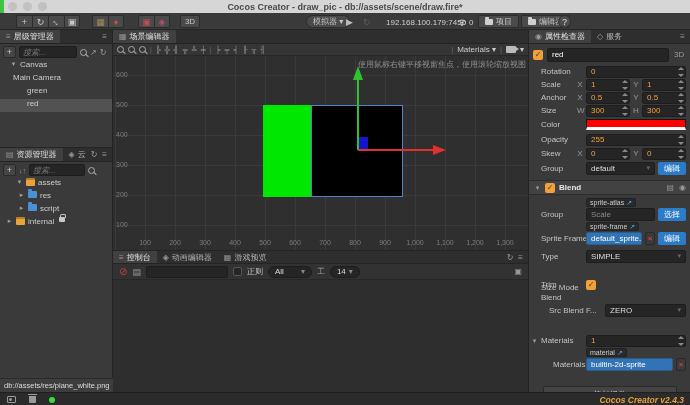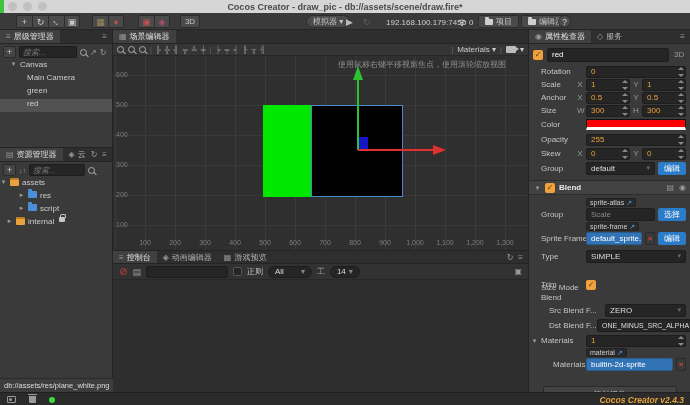--- a/index.html
+++ b/index.html
@@ -50,21 +50,21 @@
   .icon-lock::before { content:""; position:absolute; left:1px; top:-3px; width:4px; height:3px; border:1px solid #c8c8c8; border-bottom:none; border-radius:2px 2px 0 0; }
   .assets-footer { background:#3d3d3d; border-top:1px solid #2a2a2a; color:#dcdcdc; font-size:7.5px; line-height:13px; padding-left:4px; white-space:nowrap; }
 
   
   .scene-tools { background:#353535; border-bottom:1px solid #272727; display:flex; align-items:center; gap:4px; padding:0 4px; color:#9a9a9a; }
   .sep { color:#666; }
   .scene-canvas { background:#2f2f2f;
     background-image:linear-gradient(#3a3a3a 1px,transparent 1px),linear-gradient(90deg,#3a3a3a 1px,transparent 1px);
     background-size:30px 30px; background-position:2px 19px; overflow:hidden; }
   .rlbl { position:absolute; color:#7d7d7d; font-size:7px; }
-  .hint { position:absolute; top:3px; right:22px; color:#8f8f8f; font-size:8px; }
+  .hint { position:absolute; top:3px; right:2px; color:#8f8f8f; font-size:8px; }
   .cam-ico { display:inline-block; width:10px; height:7px; background:#bbb; border-radius:1px; position:relative; }
   .cam-ico::after { content:""; position:absolute; right:-3px; top:1px; border-left:3px solid #bbb; border-top:2px solid transparent; border-bottom:2px solid transparent; }
 
   
   .console-bar { background:#323232; border-bottom:1px solid #272727; display:flex; align-items:center; gap:5px; padding:0 6px; }
   .cpill { background:#252525; border:1px solid #1d1d1d; border-radius:6px; height:12px; display:inline-flex; align-items:center; gap:3px; padding:0 6px; color:#ddd; }
   .cbx { width:9px; height:9px; background:#252525; border:1px solid #555; border-radius:2px; }
 
   
   .inspector { left:528px; top:30px; width:162px; height:362px; background:#3a3a3a; border-left:1px solid #242424; }
@@ -178,21 +178,21 @@
     <span class="mini-btn"><span>+</span></span>
     <input class="srch" style="width: 58px;" placeholder="搜索...">
     <span class="icon-mag"></span>
     <span class="dimico">↗</span>
     <span class="dimico">↻</span>
   </div>
   <div class="tree-row" style="padding-left:10px">
     <span class="arrow">▾</span>
       <span>Canvas</span>
   </div>
-  <div class="tree-row" style="padding-left:27px">
+  <div class="tree-row" style="padding-left:13px">
       <span>Main Camera</span>
     </div>
   <div class="tree-row" style="padding-left:27px">
       <span>green</span>
     </div>
   <div class="tree-row sel" style="padding-left:27px">
       <span>red</span>
     </div>
 </div>
 
@@ -210,21 +210,21 @@
         <span>↻</span>
         <span>≡</span>
       </span>
   </div>
   <div style="height:16px;display:flex;align-items:center;gap:3px;padding:0 3px">
     <span class="mini-btn"><span>+</span></span>
     <span class="dimico" style="font-size:7px">↓↑</span>
     <input class="srch" style="width: 56px;" placeholder="搜索...">
     <span class="icon-mag"></span>
   </div>
-  <div class="tree-row" style="padding-left:0">
+  <div class="tree-row" style="padding-left:16px">
     <span class="arrow">▾</span>
       <span class="box-orange"></span>
       <span>assets</span>
   </div>
   <div class="tree-row" style="padding-left:18px">
     <span class="arrow">▸</span>
       <span class="folder-blue"></span>
       <span>res</span>
   </div>
   <div class="tree-row" style="padding-left:18px">
@@ -578,29 +578,20 @@
   <div class="irow" style="top:273px;height:14px">
     <span class="ilbl" style="left:20px">Src Blend F...</span>
     <div class="fieldzone" style="left:76px">
         <span class="dd">
           <span>ZERO</span>
           <span class="cv">▾</span>
         </span>
       </div>
   </div>
 
-  <div class="irow" style="top:288px;height:14px">
-    <span class="ilbl" style="left:20px">Dst Blend F...</span>
-    <div class="fieldzone" style="left:68px">
-        <span class="dd" style="font-size:7px">
-          <span>ONE_MINUS_SRC_ALPHA</span>
-          <span class="cv">▾</span>
-        </span>
-      </div>
-  </div>
 
   <div class="irow" style="top:304px">
     <span class="arrow" style="position:absolute;left:2px">▾</span>
     <span class="ilbl">Materials</span>
     <div class="fieldzone">
         <span class="num">
           <span class="v">1</span>
           <span class="st">
             <i class="up"></i>
             <i class="dn"></i>

